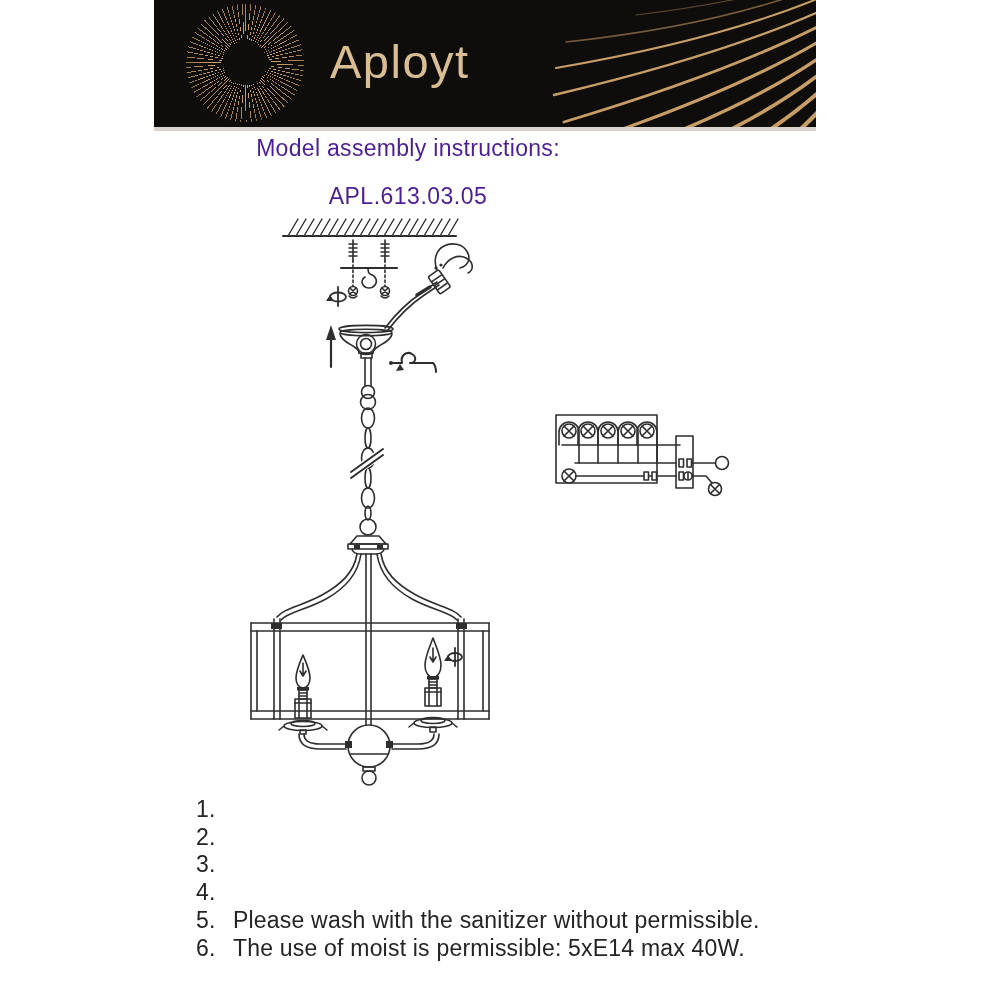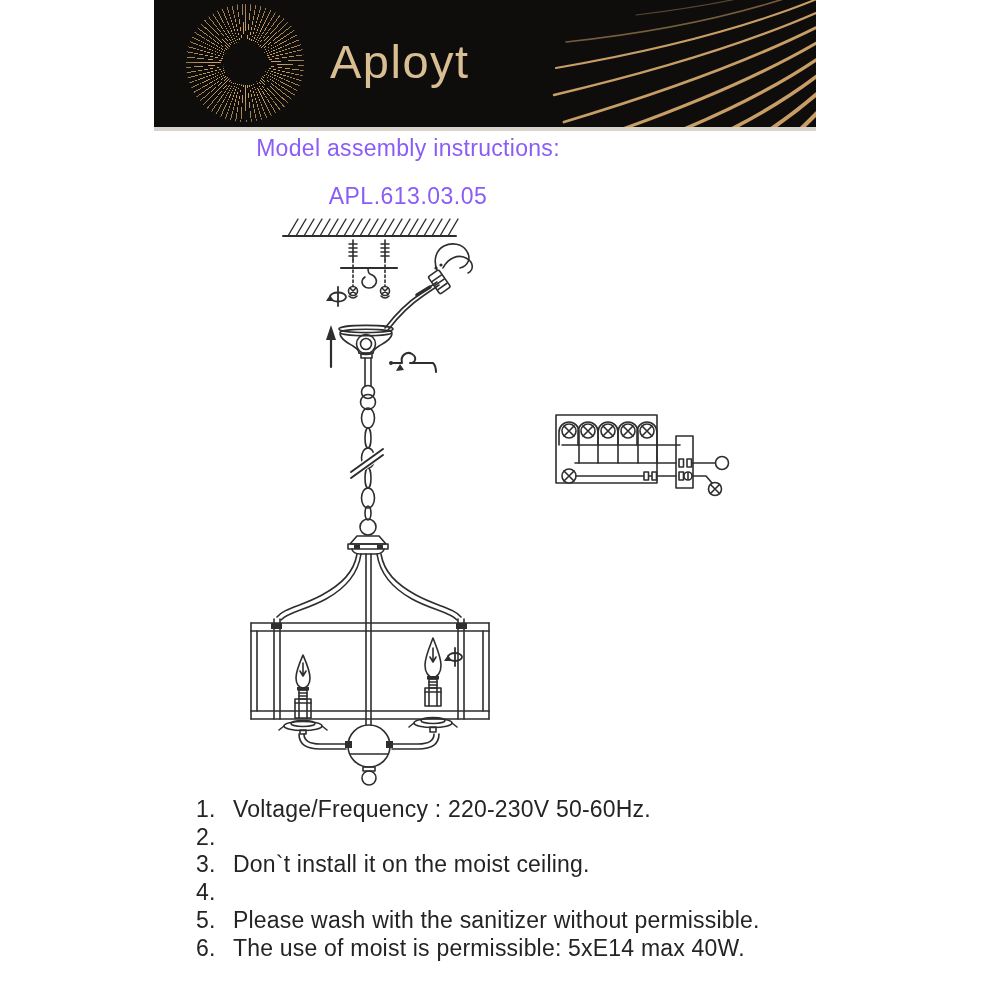--- a/index.html
+++ b/index.html
@@ -14,21 +14,21 @@
   .starburst{position:absolute;left:32px;top:4px;width:118px;height:118px;border-radius:50%;
           background:repeating-conic-gradient(#c89e66 0 0.9deg,rgba(0,0,0,0) 0.9deg 5.1deg);}
   .starburst::before{content:"";position:absolute;inset:0;border-radius:50%;
           background:radial-gradient(circle,rgba(14,13,11,0) 42%,rgba(14,13,11,.25) 70%,rgba(14,13,11,.9) 100%);}
   .starburst::after{content:"";position:absolute;inset:31%;border-radius:50%;background:#0e0d0b;}
   .brand{position:absolute;left:176px;top:50%;transform:translateY(-54%);
          color:#d9bd93;font-size:47px;font-weight:300;letter-spacing:1.5px;}
   .rays{position:absolute;right:0;top:0;}
 
   
-  .title-wrap{position:absolute;top:135px;left:0;width:100%;text-align:center;color:#8b5cf6;}
+  .title-wrap{position:absolute;top:135px;left:0;width:100%;text-align:center;color:#4c1d95;}
   .title{font-size:23px;letter-spacing:.3px;}
   .model{font-size:23px;margin-top:21px;letter-spacing:.5px;}
 
   
   svg.diagram{position:absolute;left:150px;top:205px;}
 
   
   .instructions{position:absolute;left:196px;top:796px;margin:0;padding:0;list-style:none;
                 color:#242424;font-size:23px;line-height:27.7px;letter-spacing:.2px;}
   .instructions li{display:flex;}
@@ -282,28 +282,26 @@
           <circle cx="715" cy="489" r="6.5" fill="#fff"></circle>
           <path d="M710.5 484.5 l9 9 M719.5 484.5 l-9 9"></path>
         </g>
       </g>
     </g>
   </svg>
 
   <ol class="instructions">
     <li>
       <span class="num">1.</span>
-      <span>Voltage/Frequency : 220-230V 50-60Hz.</span>
     </li>
     <li>
       <span class="num">2.</span>
     </li>
     <li>
       <span class="num">3.</span>
-      <span>Don`t install it on the moist ceiling.</span>
     </li>
     <li>
       <span class="num">4.</span>
     </li>
     <li>
       <span class="num">5.</span>
       <span>Please wash with the sanitizer without permissible.</span>
     </li>
     <li>
       <span class="num">6.</span>

